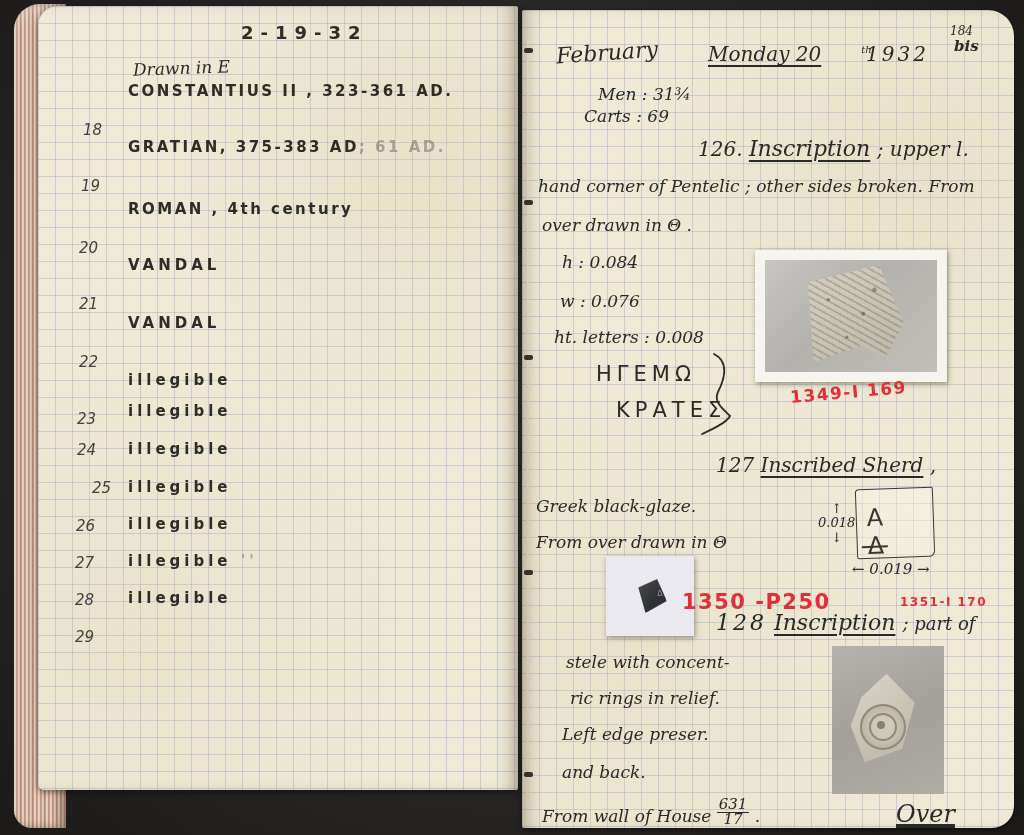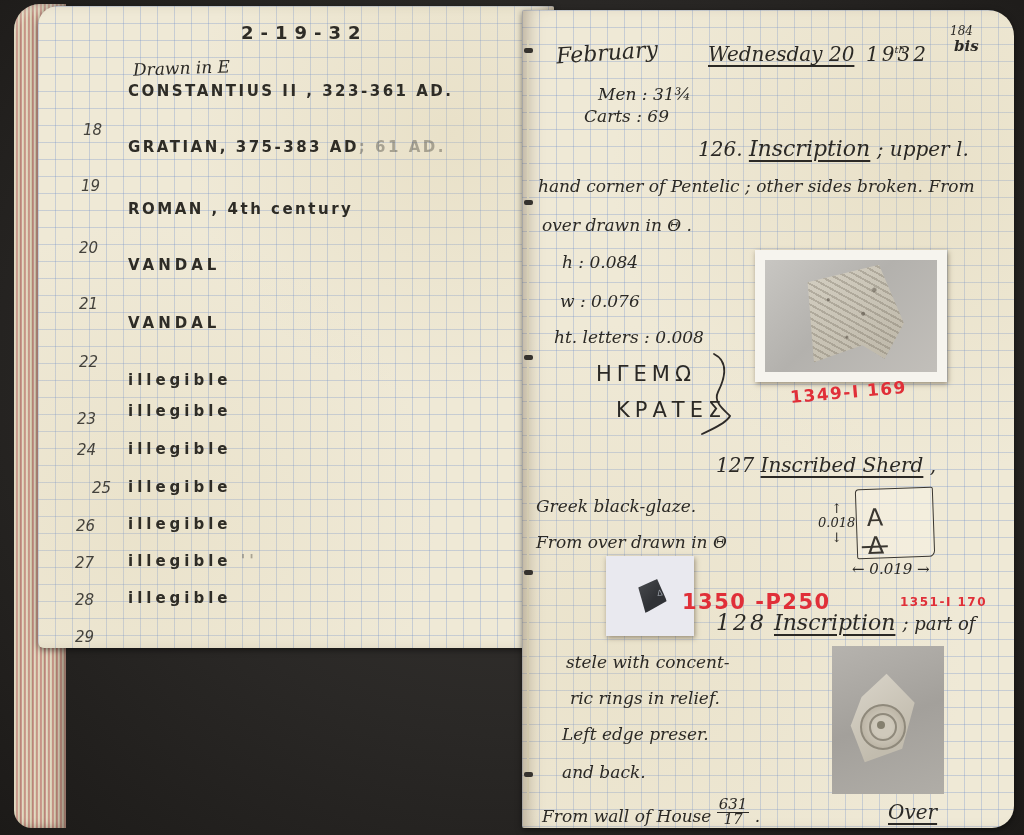--- a/index.html
+++ b/index.html
@@ -13,22 +13,22 @@
       #e6ddc6 0px,#d9cfb4 2px,#b25a58 3px,#e3dac2 4px,#c8bd9f 6px,#a84e50 7px,
       #e8e0ca 8px,#d4c9ac 10px,#b7605e 11px,#e1d8c0 12px);
     box-shadow:inset -6px 0 8px rgba(60,40,30,.45), inset 0 6px 6px rgba(250,245,230,.35);}
   .page{position:absolute;background-color:#efe9d6;
     background-image:
       radial-gradient(circle at 80% 20%, rgba(214,200,160,.25), transparent 40%),
       radial-gradient(circle at 20% 80%, rgba(214,200,160,.20), transparent 45%),
       linear-gradient(to right, rgba(118,148,203,.33) 1px, transparent 1px),
       linear-gradient(to bottom, rgba(118,148,203,.33) 1px, transparent 1px);
     background-size:100% 100%,100% 100%,17px 17px,17px 17px;}
-  #page-left{left:38px;top:6px;width:480px;height:642px;border-radius:20px 2px 2px 6px;
-    box-shadow:inset -14px 0 18px -10px rgba(80,60,40,.45), 0 2px 6px rgba(0,0,0,.5);padding-left:36px;}
+  #page-left{left:38px;top:6px;width:480px;height:784px;border-radius:20px 2px 2px 6px;
+    box-shadow:inset -14px 0 18px -10px rgba(80,60,40,.45), 0 2px 6px rgba(0,0,0,.5);}
   #page-right{left:522px;top:10px;width:492px;height:818px;border-radius:2px 26px 22px 2px;
     box-shadow:inset 14px 0 18px -10px rgba(80,60,40,.40), 0 2px 6px rgba(0,0,0,.5);}
   .thread{position:absolute;left:5px;top:30px;width:2px;height:760px;
     background:linear-gradient(to bottom,#d9d2ba,#cfc6aa);}
   .stitch{position:absolute;left:2px;width:9px;height:5px;background:#35322e;border-radius:2px;}
   
   .abs{position:absolute;white-space:nowrap;}
   .hp{font-family:"DejaVu Sans",sans-serif;color:#2e2c26;font-weight:600;letter-spacing:2.5px;font-size:15px;}
   .num{font-family:"DejaVu Sans",sans-serif;color:#44423c;font-size:15px;font-style:italic;margin-top:39px;}
   .hw{font-style:italic;color:#2b2925;font-size:17px;}
@@ -95,21 +95,21 @@
 
   <div class="page" id="page-right">
     <div class="thread"></div>
     <div class="stitch" style="top:38px;"></div>
     <div class="stitch" style="top:190px;"></div>
     <div class="stitch" style="top:345px;"></div>
     <div class="stitch" style="top:560px;"></div>
     <div class="stitch" style="top:762px;"></div>
 
     <div class="abs hw-big" style="left:34px;top:30px;transform:rotate(-4deg);font-size:22px;">February</div>
-    <div class="abs hw-big" style="left:186px;top:32px;"><span class="ul">Wednesday 20</span><sup>th</sup></div>
+    <div class="abs hw-big" style="left:186px;top:32px;"><span class="ul">Monday 20</span><sup>th</sup></div>
     <div class="abs hw-big" style="left:344px;top:32px;letter-spacing:3px;">1932</div>
     <div class="abs" style="left:428px;top:14px;font-size:12px;font-style:italic;color:#2b2925;">184</div>
     <div class="abs" style="left:432px;top:27px;font-size:15px;font-weight:700;font-style:italic;color:#2b2925;">bis</div>
     <div class="abs hw" style="left:76px;top:74px;">Men : 31¾</div>
     <div class="abs hw" style="left:62px;top:96px;">Carts : 69</div>
 
     <div class="abs hw-big" style="left:176px;top:126px;">
       <span>126.</span>
       <span class="ul" style="font-size:22px;">Inscription</span>
       <span>; upper l.</span>
@@ -197,16 +197,16 @@
              clip-path:polygon(52% 4%,88% 34%,72% 82%,24% 96%,6% 58%,20% 28%);
              background:linear-gradient(145deg,#dcd7cc,#c2bcae 70%);"></div>
         <div style="position:absolute;left:28px;top:58px;width:42px;height:42px;border-radius:50%;
              border:2px solid #8f897b;background:radial-gradient(circle,#cfc9bb 30%,#bdb6a7 70%);"></div>
         <div style="position:absolute;left:37px;top:67px;width:24px;height:24px;border-radius:50%;
              border:2px solid #8f897b;"></div>
         <div style="position:absolute;left:45px;top:75px;width:8px;height:8px;border-radius:50%;
              background:#85806f;"></div>
       </div>
     </div>
-    <div class="abs hw" style="left:366px;top:790px;font-size:20px;"><span class="ul">Over</span></div>
+    <div class="abs hw" style="left:374px;top:790px;font-size:24px;text-decoration:underline;"><span class="ul">Over</span></div>
   </div>
 
 </div>
 
 </body></html>

